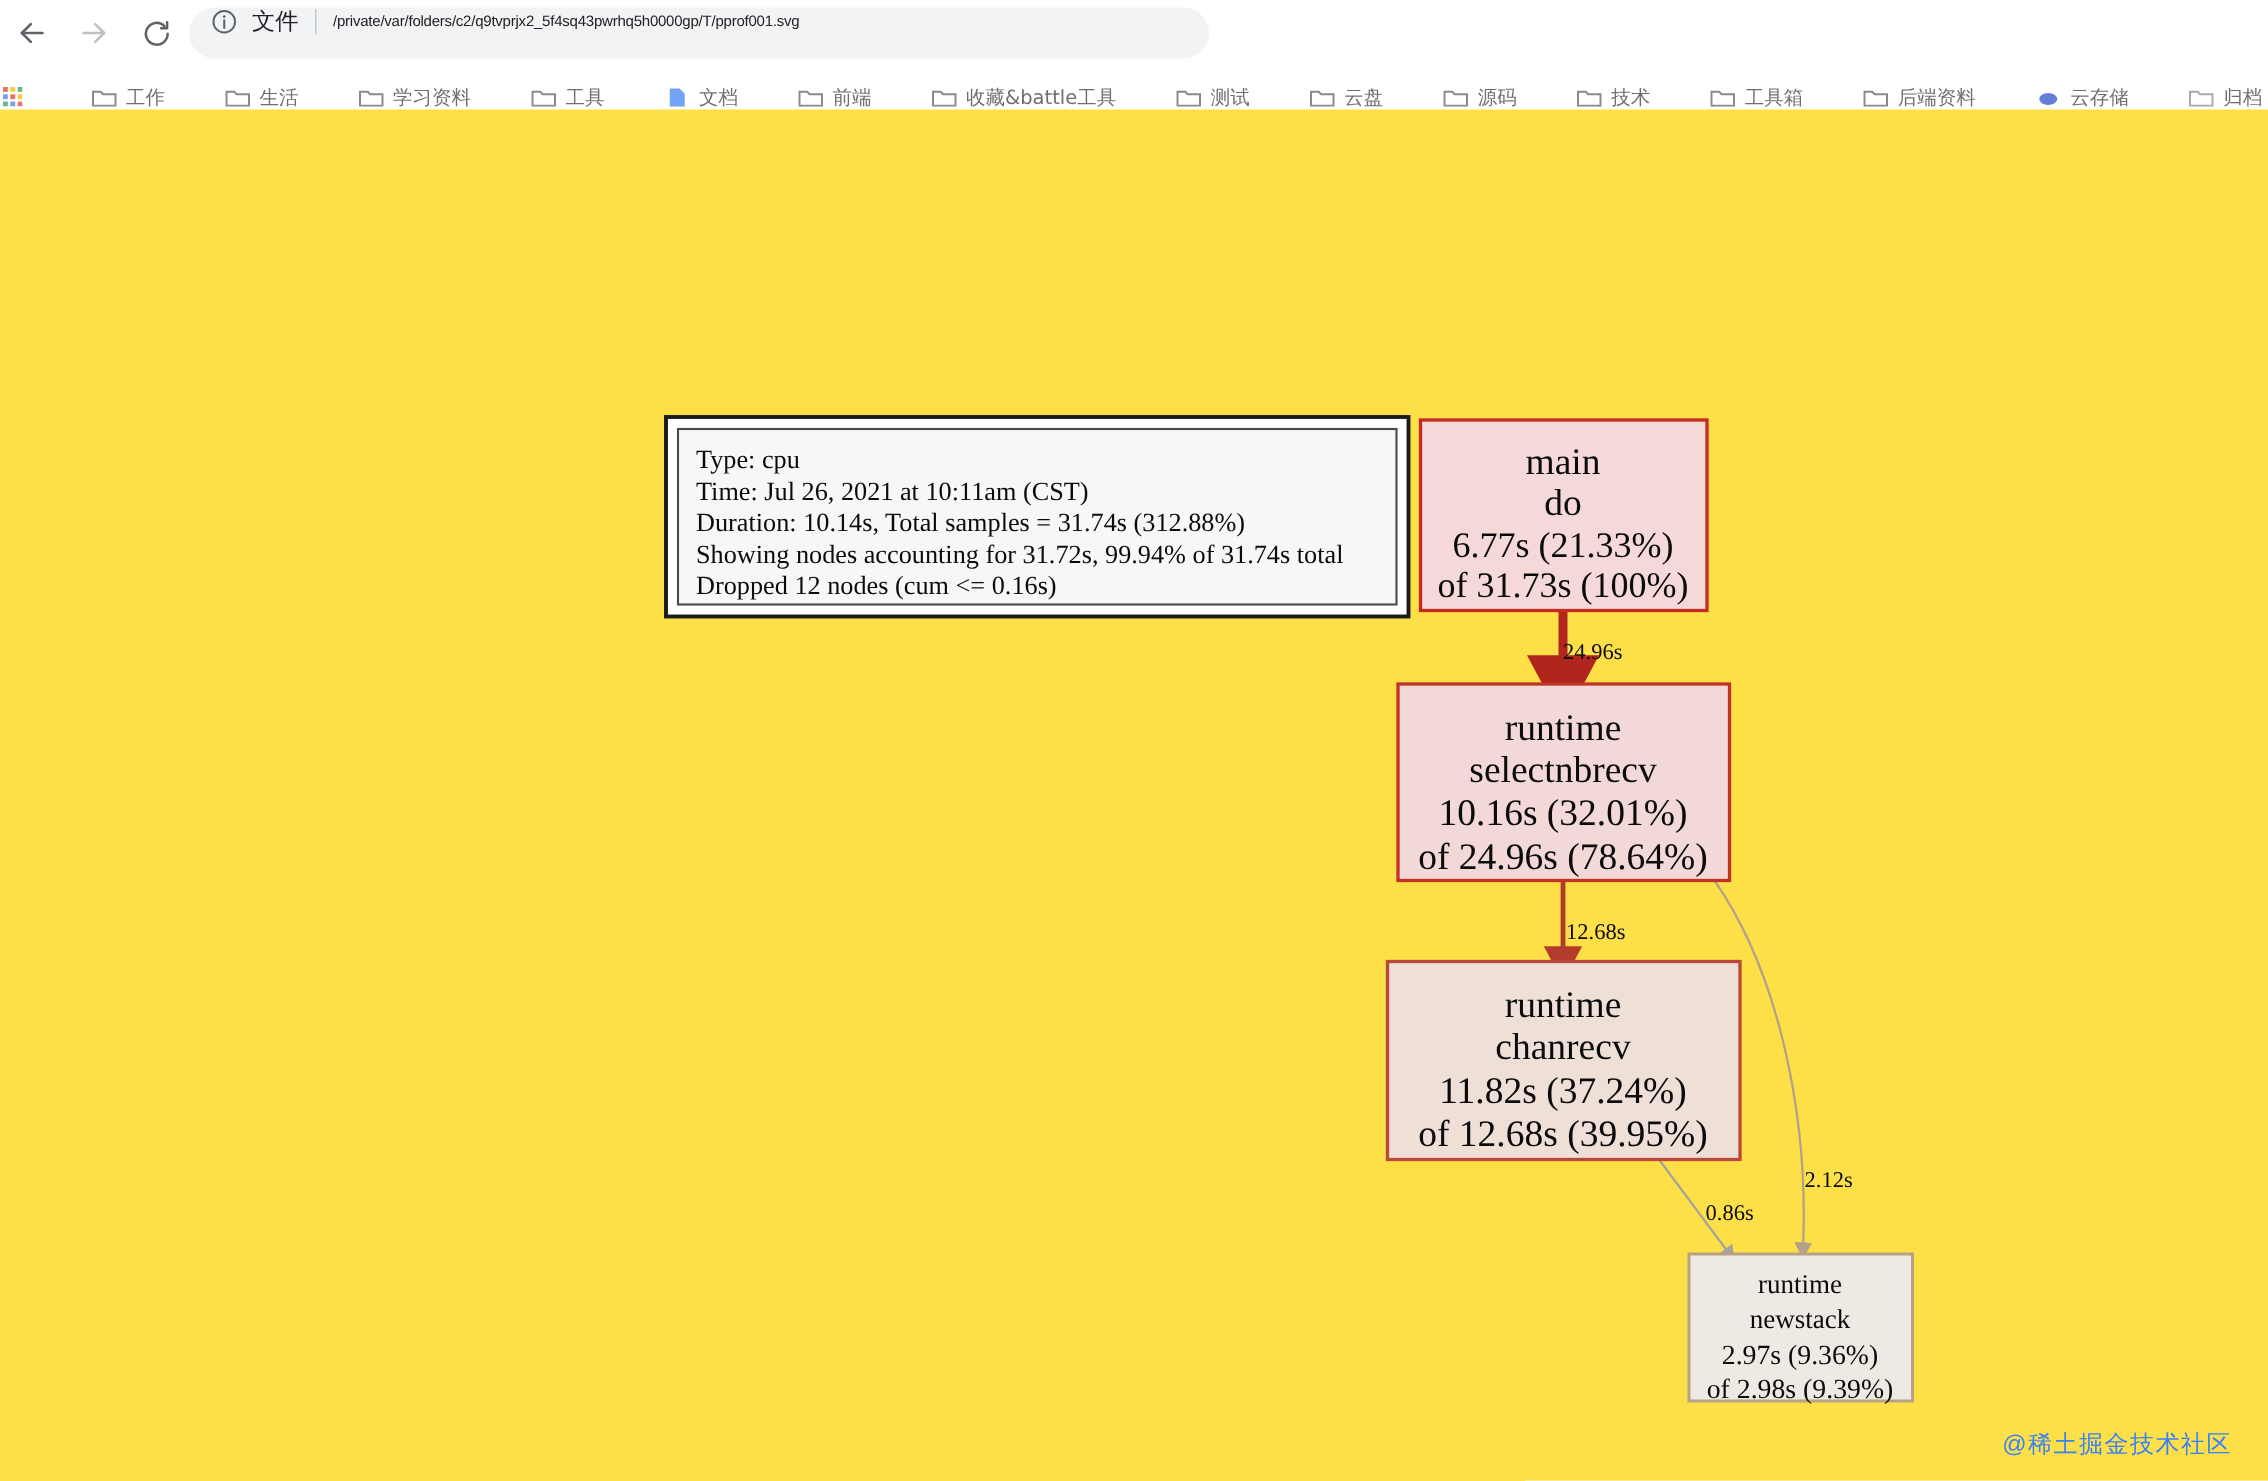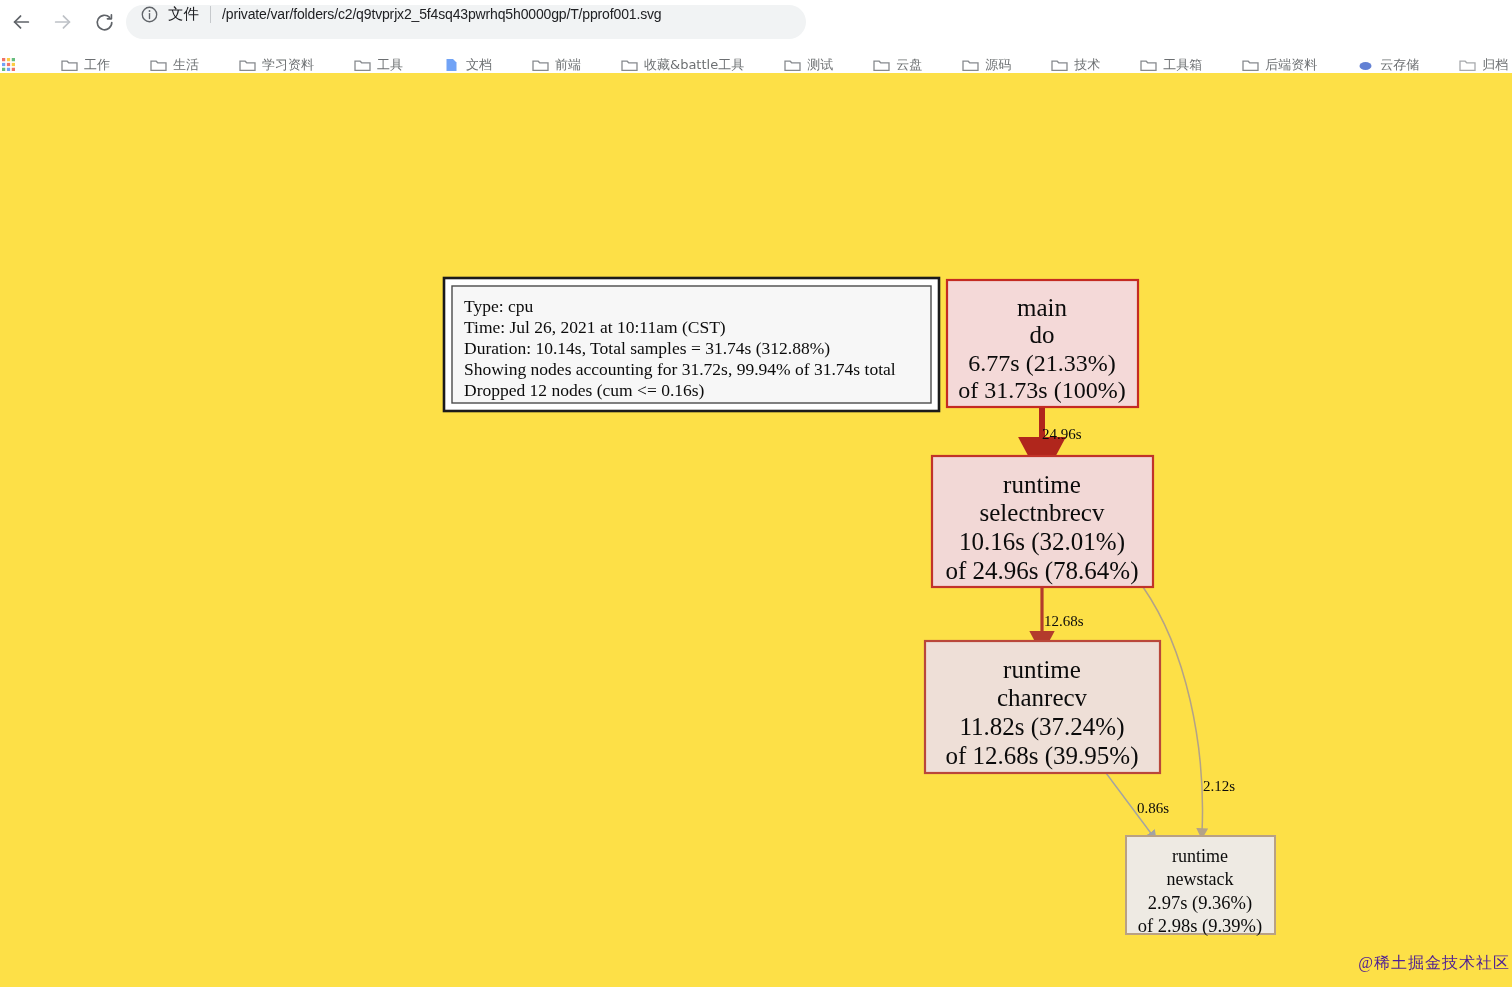--- a/index.html
+++ b/index.html
@@ -39,21 +39,21 @@
   #info-icon{width:19px;height:19px;flex:0 0 19px;margin-right:9px;display:block;}
   #scheme-label{
     font-size:15.5px;color:#202124;
     font-family:"DejaVu Sans",sans-serif;
     white-space:nowrap;
   }
   #omni-divider{
     width:1px;height:17px;background:#c6c9cc;margin:0 11px 0 11px;flex:0 0 1px;
   }
   #url-text{
-    font-size:14px;color:#202124;white-space:nowrap;overflow:hidden;
+    font-size:10px;color:#202124;white-space:nowrap;overflow:hidden;
     font-family:"Liberation Sans",sans-serif;letter-spacing:-0.15px;
   }
 
   
   #bookmarks-bar{
     position:absolute;left:0;top:44px;width:1512px;height:29px;
     overflow:hidden;background:#ffffff;
   }
   #bookmarks-inner{
     position:absolute;left:0;top:0;height:29px;
@@ -91,23 +91,23 @@
   }
   .legend-text{
     font-family:"Liberation Serif","DejaVu Serif",serif;
     font-size:17.5px;fill:#0b0b0b;text-anchor:start;
   }
   .edge-label{
     font-family:"Liberation Serif","DejaVu Serif",serif;
     font-size:15px;fill:#0b0b0b;text-anchor:start;
   }
   #watermark{
-    position:absolute;right:2px;bottom:13px;
-    font-family:Liberation Serif, serif;
-    font-size:16px;color:#4c1d95;white-space:nowrap;
+    position:absolute;right:24px;bottom:13px;
+    font-family:Liberation Sans, sans-serif;
+    font-size:16px;color:#3b82f6;white-space:nowrap;
     letter-spacing:1px;
   }
 </style>
 </head>
 <body>
 
 <div id="browser-chrome">
 
   <div id="nav-buttons">
     <div class="nav-btn">

